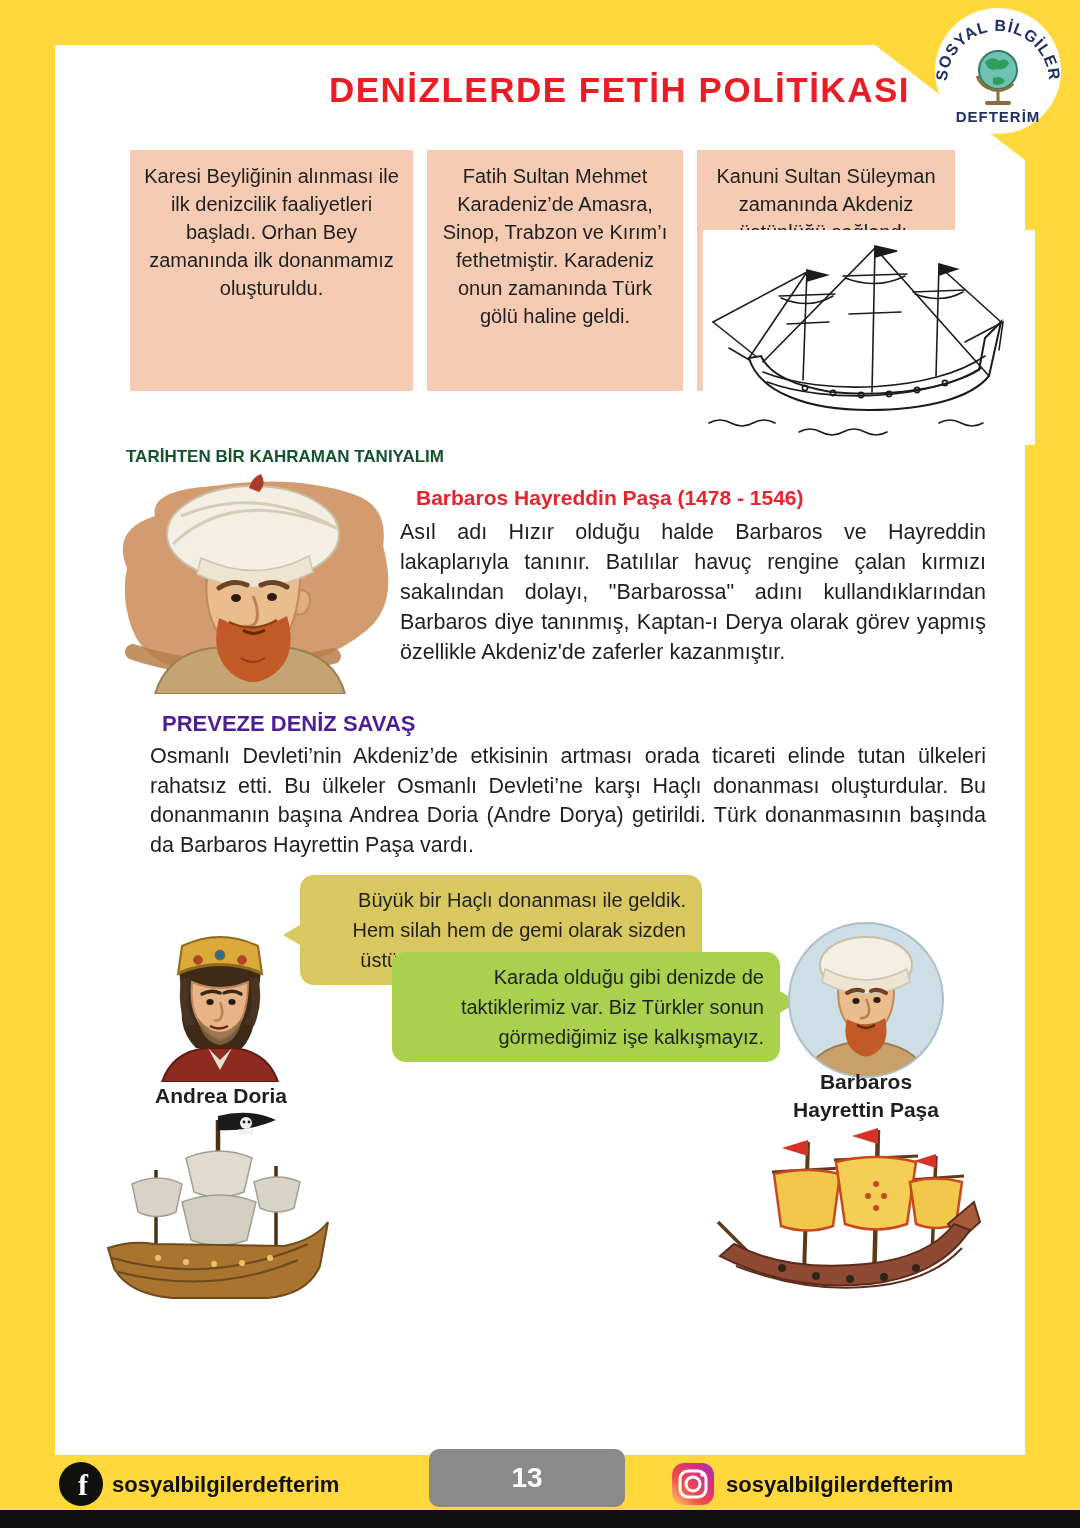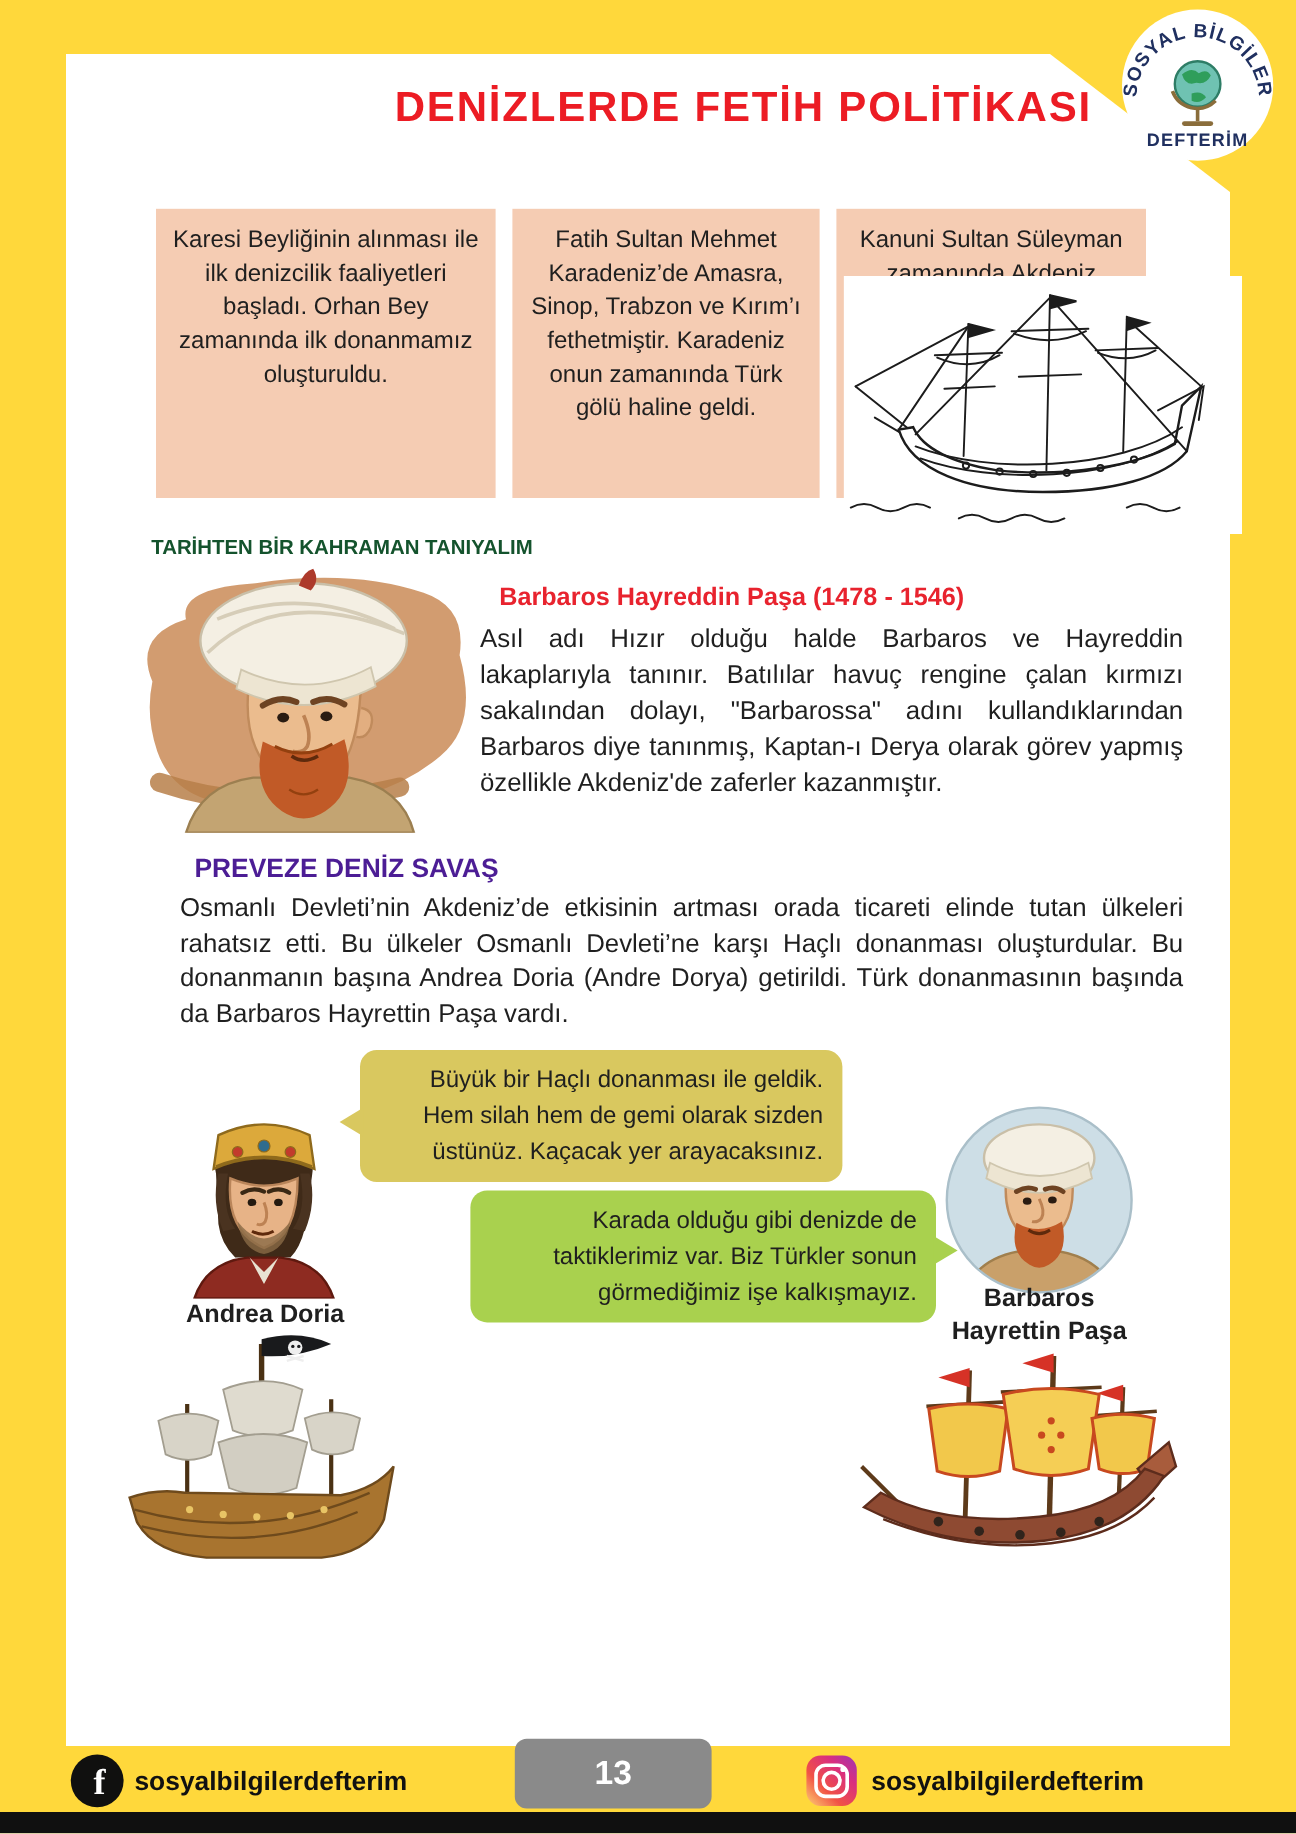--- a/index.html
+++ b/index.html
@@ -8,59 +8,59 @@
   .page { position:relative; width:1080px; height:1528px; background:#FFD83B; overflow:hidden; }
   .content { position:absolute; left:55px; top:45px; width:970px; height:1410px; background:#ffffff; }
   .corner-triangle { position:absolute; left:875px; top:45px; width:0; height:0;
     border-top:115px solid #FFD83B; border-left:150px solid transparent; }
   .logo { position:absolute; left:933px; top:6px; width:130px; height:130px; }
 
   .title { position:absolute; left:150px; top:70px; width:760px; text-align:right;
     font-size:35px; font-weight:bold; color:#EC1C24; letter-spacing:1.5px; }
 
   .info-box { position:absolute; top:150px; background:#F5CCB3; padding:12px 12px;
-    font-size:20px; line-height:28px; text-align:center;margin-top:24px; }
+    font-size:20px; line-height:28px; text-align:center; }
   .box1 { left:130px; width:283px; height:241px; }
   .box2 { left:427px; width:256px; height:241px; }
   .box3 { left:697px; width:258px; height:241px; }
   .ship-sketch { position:absolute; left:703px; top:230px; width:332px; height:215px; }
 
   .hero-heading { position:absolute; left:126px; top:447px; font-size:17px; font-weight:bold; color:#14532d; }
   .hero-portrait { position:absolute; left:103px; top:472px; width:292px; height:222px; }
   .hero-name { position:absolute; left:400px; top:486px; font-size:21px; font-weight:bold; color:#E8232E;margin-left:16px; }
   .hero-bio { position:absolute; left:400px; top:517px; width:586px; font-size:21.5px; line-height:30px; text-align:justify; }
 
   .preveze-heading { position:absolute; left:162px; top:711px; font-size:22px; font-weight:bold; color:#4c1d95; }
   .preveze-intro { position:absolute; left:150px; top:742px; width:836px; font-size:21.5px; line-height:29.5px; text-align:justify; }
 
   .bubble { position:absolute; border-radius:14px; padding:10px 16px; text-align:right;
     font-size:20px; line-height:30px; }
   .bubble-doria { left:300px; top:875px; width:402px; background:#D9C85F; }
   .bubble-doria .tail { position:absolute; left:-17px; top:48px; width:0; height:0;
     border-top:12px solid transparent; border-bottom:12px solid transparent; border-right:20px solid #D9C85F; }
-  .bubble-barbaros { left:392px; top:992px; width:388px; background:#A9D14E; }
+  .bubble-barbaros { left:392px; top:952px; width:388px; background:#A9D14E; }
   .bubble-barbaros .tail { position:absolute; right:-18px; top:38px; width:0; height:0;
     border-top:12px solid transparent; border-bottom:12px solid transparent; border-left:20px solid #A9D14E; }
 
   .doria-portrait { position:absolute; left:146px; top:920px; width:148px; height:162px; }
   .doria-label { position:absolute; left:116px; top:1084px; width:210px; text-align:center;
     font-size:21px; font-weight:bold; }
   .barbaros-portrait { position:absolute; left:787px; top:921px; width:158px; height:158px; }
   .barbaros-label { position:absolute; left:757px; top:1068px; width:218px; text-align:center;
     font-size:21px; font-weight:bold; line-height:28px; }
 
   .pirate-ship { position:absolute; left:98px; top:1106px; width:240px; height:208px; }
   .ottoman-ship { position:absolute; left:712px; top:1116px; width:276px; height:222px; }
   .result-text { position:absolute; left:346px; top:1142px; width:360px; text-align:center;
     font-size:21.5px; line-height:31px; }
   .result-text strong { font-weight:bold; }
 
   .fb-icon { position:absolute; left:58px; top:1461px; width:46px; height:46px; }
   .fb-label { position:absolute; left:112px; top:1472px; font-size:22px; font-weight:bold; color:#111; }
-  .page-badge { position:absolute; left:429px; top:1449px; width:164px; height:58px; background:#8A8A8A;
+  .page-badge { position:absolute; left:429px; top:1449px; width:196px; height:58px; background:#8A8A8A;
     border-radius:10px; color:#ffffff; font-size:28px; font-weight:bold; text-align:center; line-height:58px; }
   .ig-icon { position:absolute; left:670px; top:1461px; width:46px; height:46px; }
   .ig-label { position:absolute; left:726px; top:1472px; font-size:22px; font-weight:bold; color:#111; }
   .black-strip { position:absolute; left:0; top:1510px; width:1080px; height:18px; background:#101010; }
 </style>
 </head>
 <body>
 
 <div class="page">
   <div class="content"></div>

